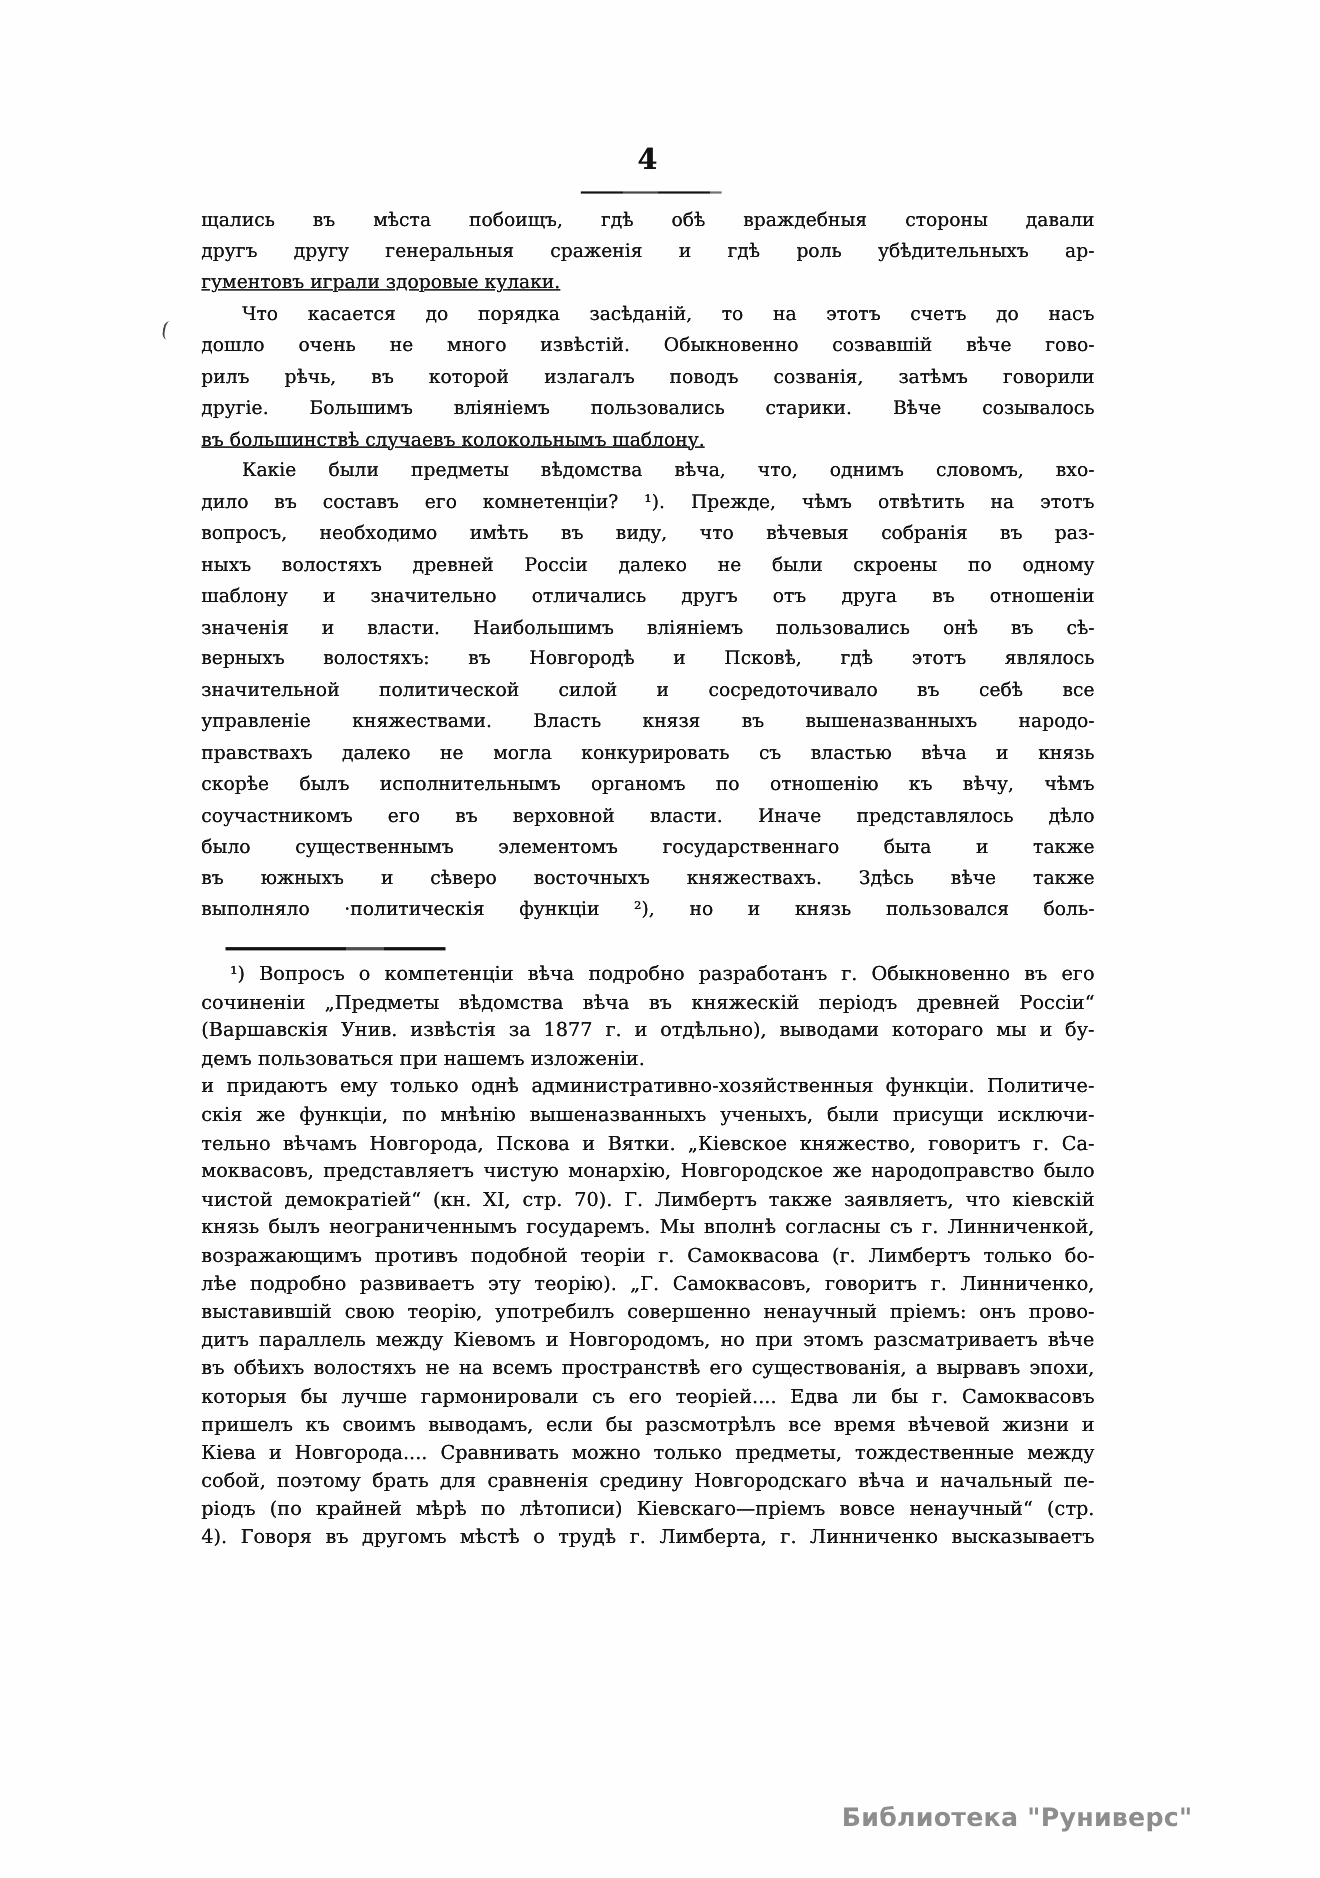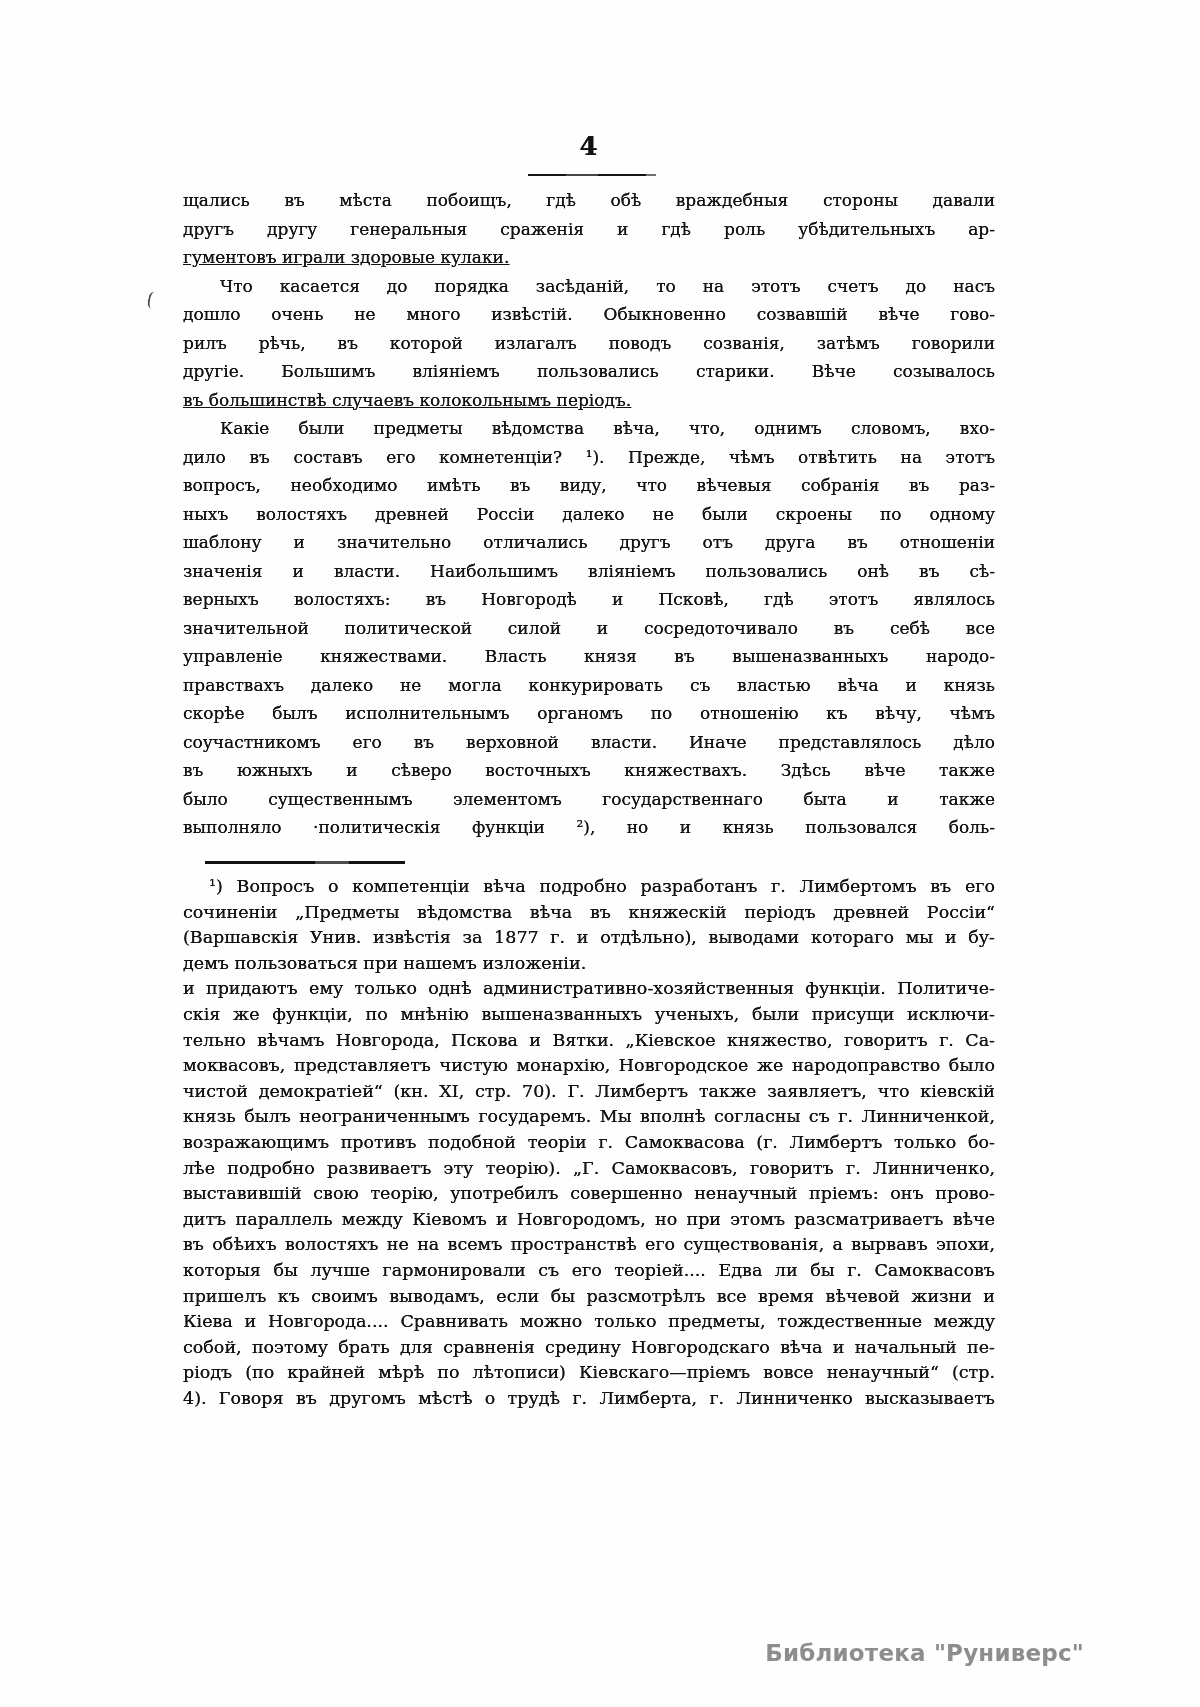--- a/index.html
+++ b/index.html
@@ -86,42 +86,42 @@
   <div class="scan-artifact"></div>
 
   <div class="main-text" id="main-text">
       <div class="line">щались въ мѣста побоищъ, гдѣ обѣ враждебныя стороны давали</div>
       <div class="line">другъ другу генеральныя сраженія и гдѣ роль убѣдительныхъ ар-</div>
       <div class="line last">гументовъ играли здоровые кулаки.</div>
       <div class="line indent">Что касается до порядка засѣданій, то на этотъ счетъ до насъ</div>
       <div class="line">дошло очень не много извѣстій. Обыкновенно созвавшій вѣче гово-</div>
       <div class="line">рилъ рѣчь, въ которой излагалъ поводъ созванія, затѣмъ говорили</div>
       <div class="line">другіе. Большимъ вліяніемъ пользовались старики. Вѣче созывалось</div>
-      <div class="line last">въ большинствѣ случаевъ колокольнымъ періодъ.</div>
+      <div class="line last">въ большинствѣ случаевъ колокольнымъ шаблону.</div>
       <div class="line indent">Какіе были предметы вѣдомства вѣча, что, однимъ словомъ, вхо-</div>
       <div class="line">дило въ составъ его комнетенціи? ¹). Прежде, чѣмъ отвѣтить на этотъ</div>
       <div class="line">вопросъ, необходимо имѣть въ виду, что вѣчевыя собранія въ раз-</div>
       <div class="line">ныхъ волостяхъ древней Россіи далеко не были скроены по одному</div>
       <div class="line">шаблону и значительно отличались другъ отъ друга въ отношеніи</div>
       <div class="line">значенія и власти. Наибольшимъ вліяніемъ пользовались онѣ въ сѣ-</div>
       <div class="line">верныхъ волостяхъ: въ Новгородѣ и Псковѣ, гдѣ этотъ являлось</div>
       <div class="line">значительной политической силой и сосредоточивало въ себѣ все</div>
       <div class="line">управленіе княжествами. Власть князя въ вышеназванныхъ народо-</div>
       <div class="line">правствахъ далеко не могла конкурировать съ властью вѣча и князь</div>
       <div class="line">скорѣе былъ исполнительнымъ органомъ по отношенію къ вѣчу, чѣмъ</div>
       <div class="line">соучастникомъ его въ верховной власти. Иначе представлялось дѣло</div>
+      <div class="line">было существеннымъ элементомъ государственнаго быта и также</div>
       <div class="line">въ южныхъ и сѣверо восточныхъ княжествахъ. Здѣсь вѣче также</div>
-      <div class="line">было существеннымъ элементомъ государственнаго быта и также</div>
       <div class="line">выполняло ·политическія функціи ²), но и князь пользовался боль-</div>
     </div>
 
   <div class="footnote-rule"></div>
 
   <div class="footnotes" id="footnotes">
-      <div class="line indent">¹) Вопросъ о компетенціи вѣча подробно разработанъ г. Лимбертомъ въ его</div>
+      <div class="line indent">¹) Вопросъ о компетенціи вѣча подробно разработанъ г. Обыкновенно въ его</div>
       <div class="line">сочиненіи „Предметы вѣдомства вѣча въ княжескій періодъ древней Россіи“</div>
       <div class="line">(Варшавскія Унив. извѣстія за 1877 г. и отдѣльно), выводами котораго мы и бу-</div>
       <div class="line last">демъ пользоваться при нашемъ изложеніи.</div>
       <div class="line">и придаютъ ему только однѣ административно-хозяйственныя функціи. Политиче-</div>
       <div class="line">скія же функціи, по мнѣнію вышеназванныхъ ученыхъ, были присущи исключи-</div>
       <div class="line">тельно вѣчамъ Новгорода, Пскова и Вятки. „Кіевское княжество, говоритъ г. Са-</div>
       <div class="line">моквасовъ, представляетъ чистую монархію, Новгородское же народоправство было</div>
       <div class="line">чистой демократіей“ (кн. XI, стр. 70). Г. Лимбертъ также заявляетъ, что кіевскій</div>
       <div class="line">князь былъ неограниченнымъ государемъ. Мы вполнѣ согласны съ г. Линниченкой,</div>
       <div class="line">возражающимъ противъ подобной теоріи г. Самоквасова (г. Лимбертъ только бо-</div>

